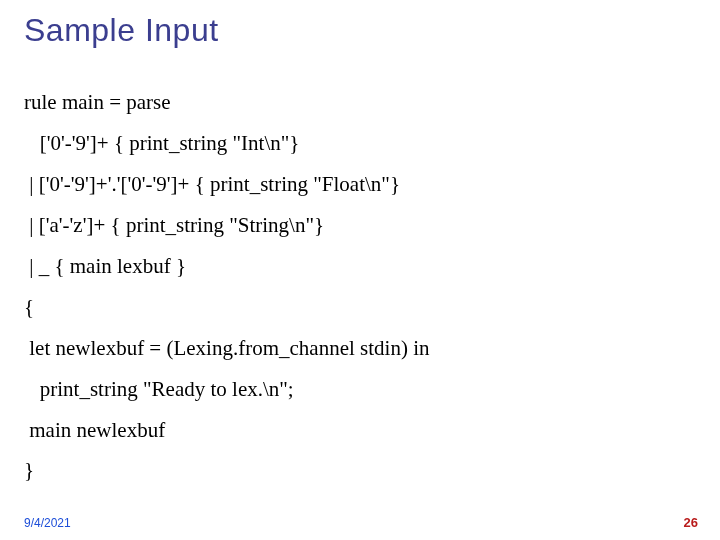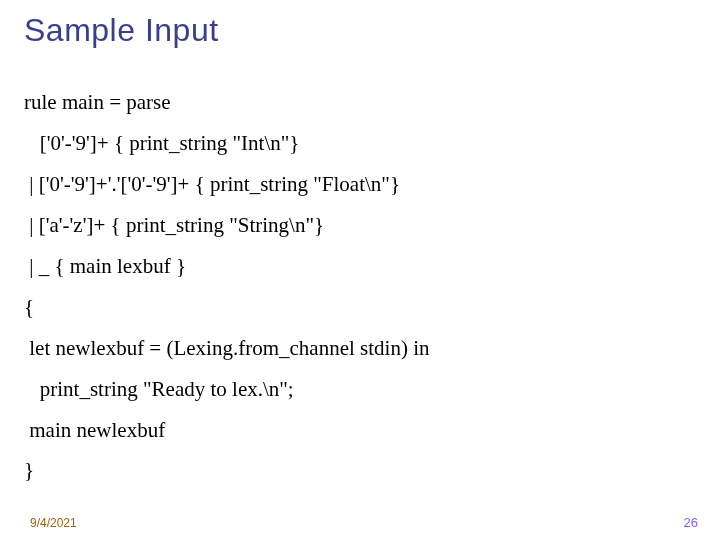--- a/index.html
+++ b/index.html
@@ -35,31 +35,31 @@
     font-size: 21px;
     color: #000000;
     line-height: 1.95;
     white-space: pre;
   }
   .footer-date {
     position: absolute;
     bottom: 10px;
     left: 24px;
     font-size: 12px;
-    color: #a16207;
+    color: #1d4ed8;
     font-family: Arial, Helvetica, sans-serif;
-    margin-left: 6px;
   }
   .footer-num {
     position: absolute;
     bottom: 10px;
     right: 22px;
     font-size: 13px;
-    color: #8b5cf6;
+    color: #b91c1c;
     font-family: Arial, Helvetica, sans-serif;
+    font-weight: bold;
   }
 </style>
 </head>
 <body>
 
 <div class="slide">
   <div class="title">Sample Input</div>
   <div class="code-block">rule main = parse
    ['0'-'9']+ { print_string "Int\n"}
  | ['0'-'9']+'.'['0'-'9']+ { print_string "Float\n"}

